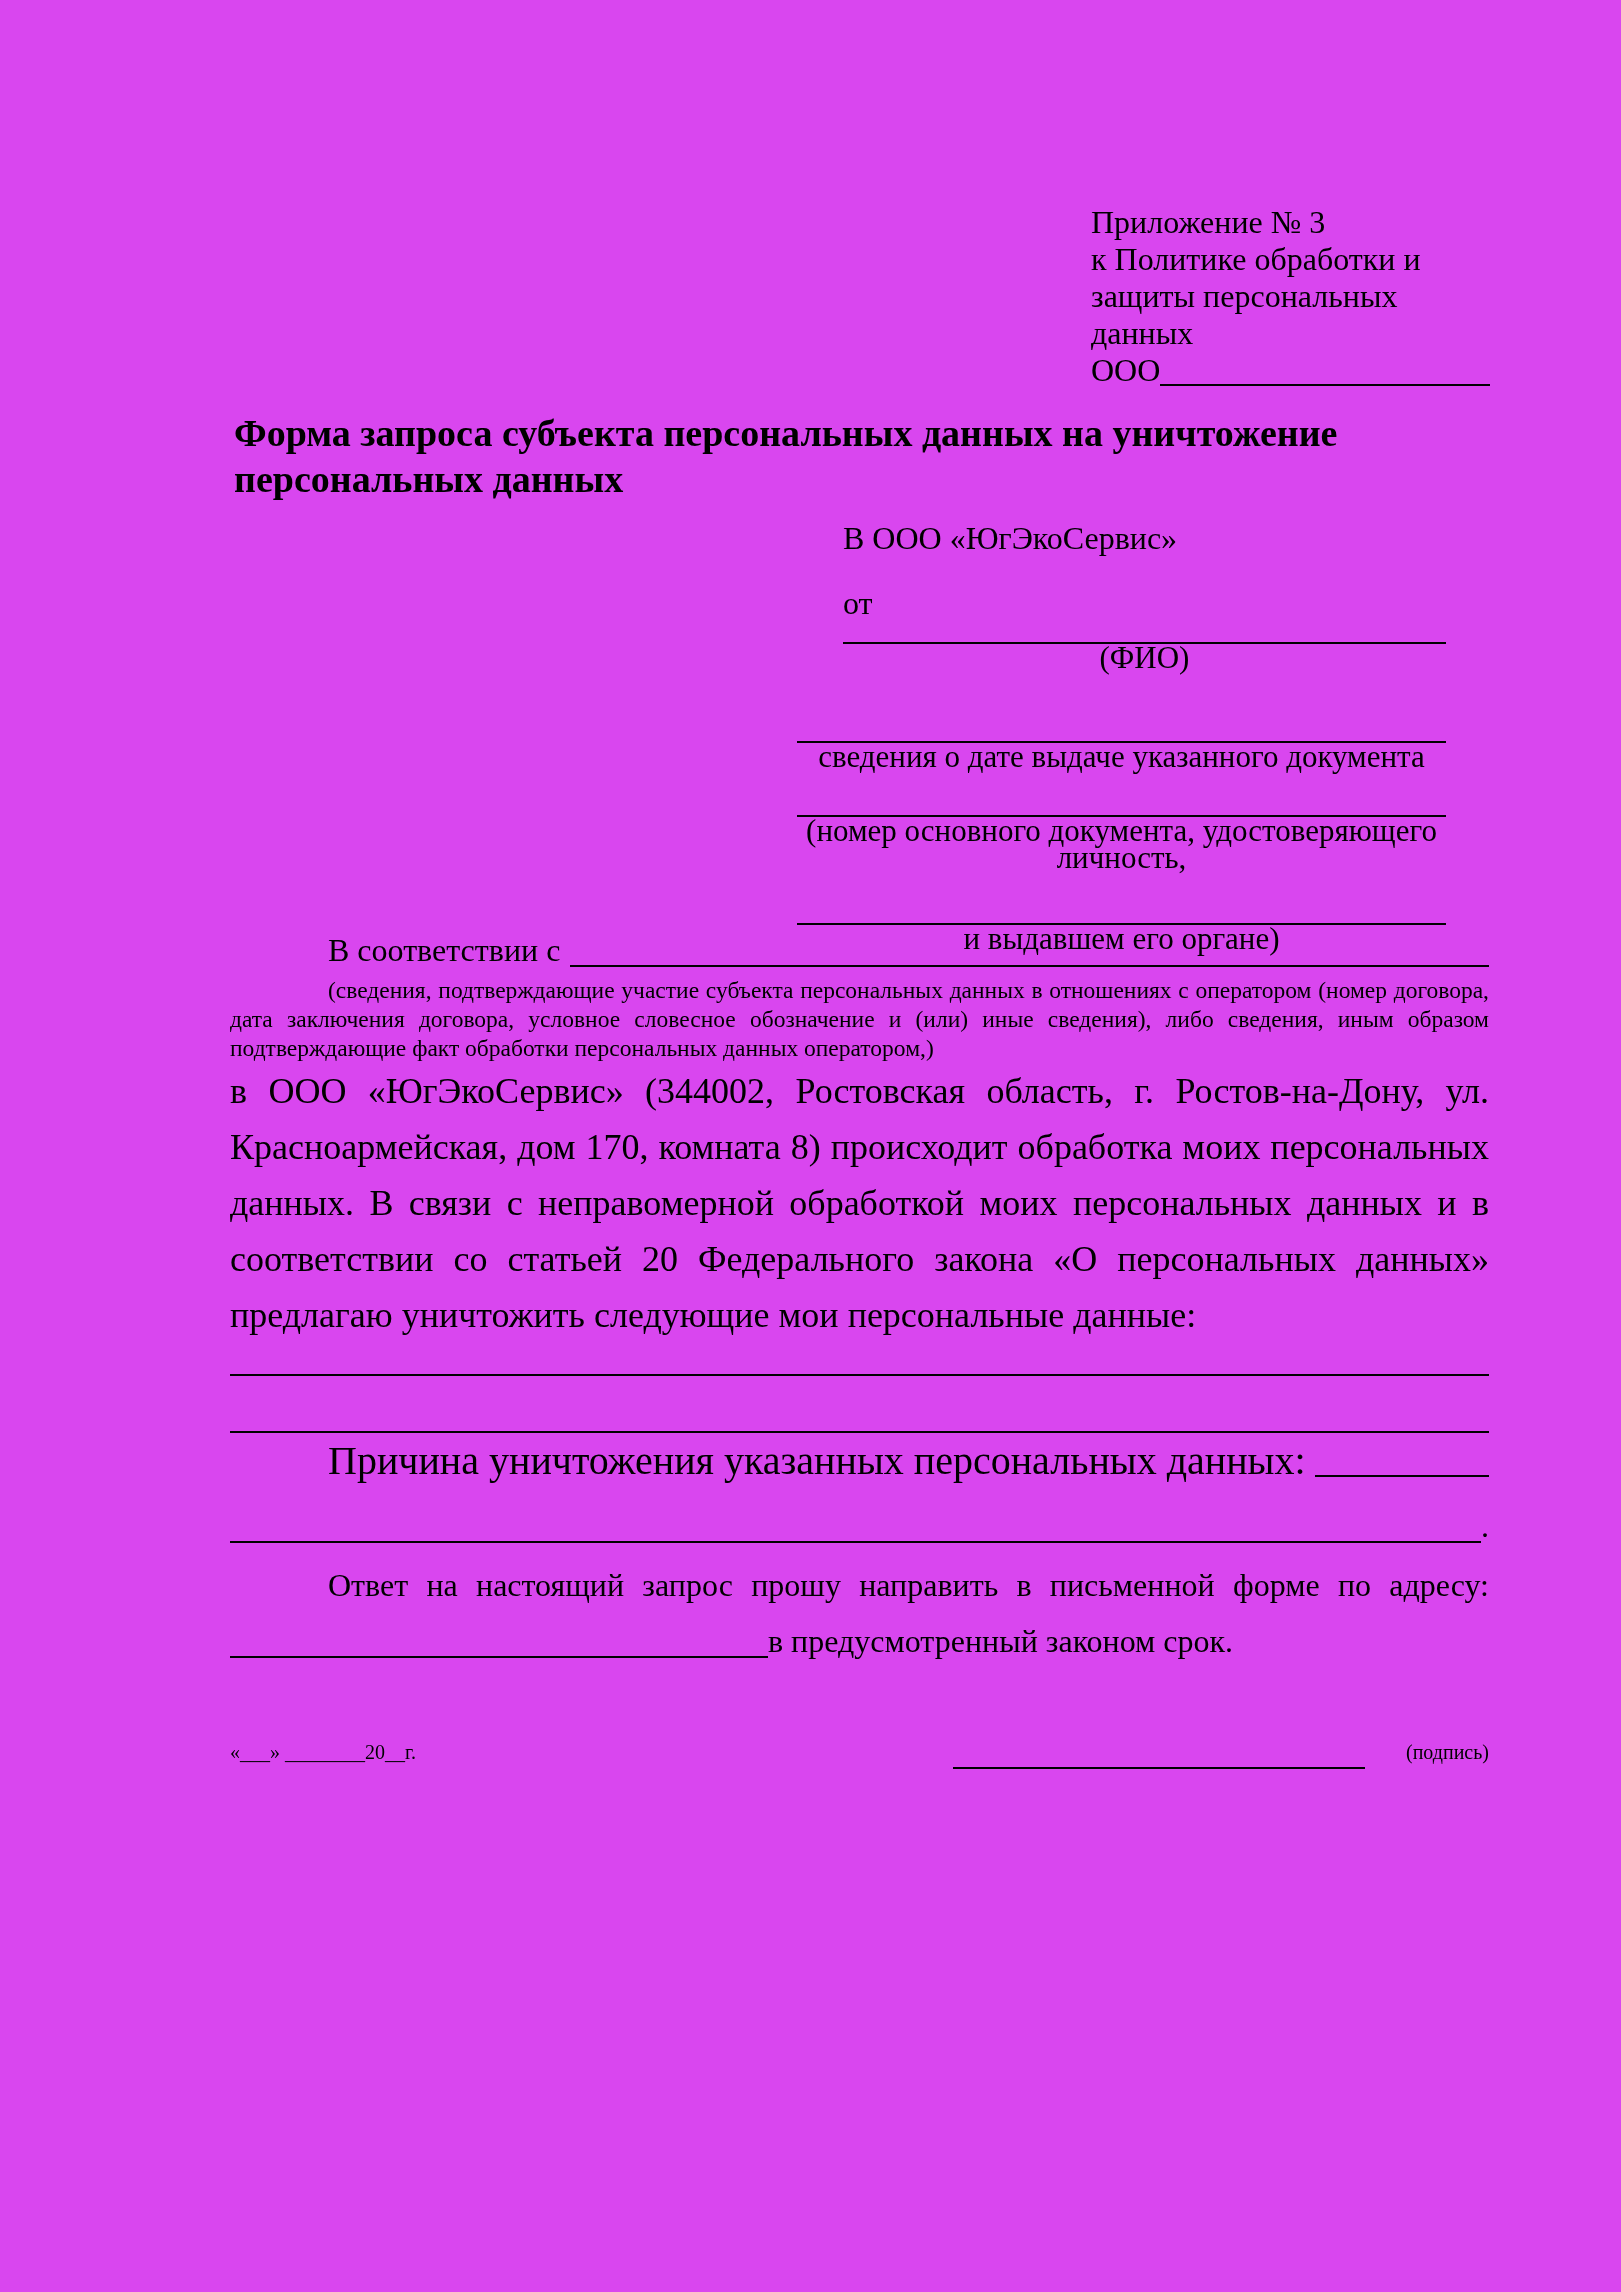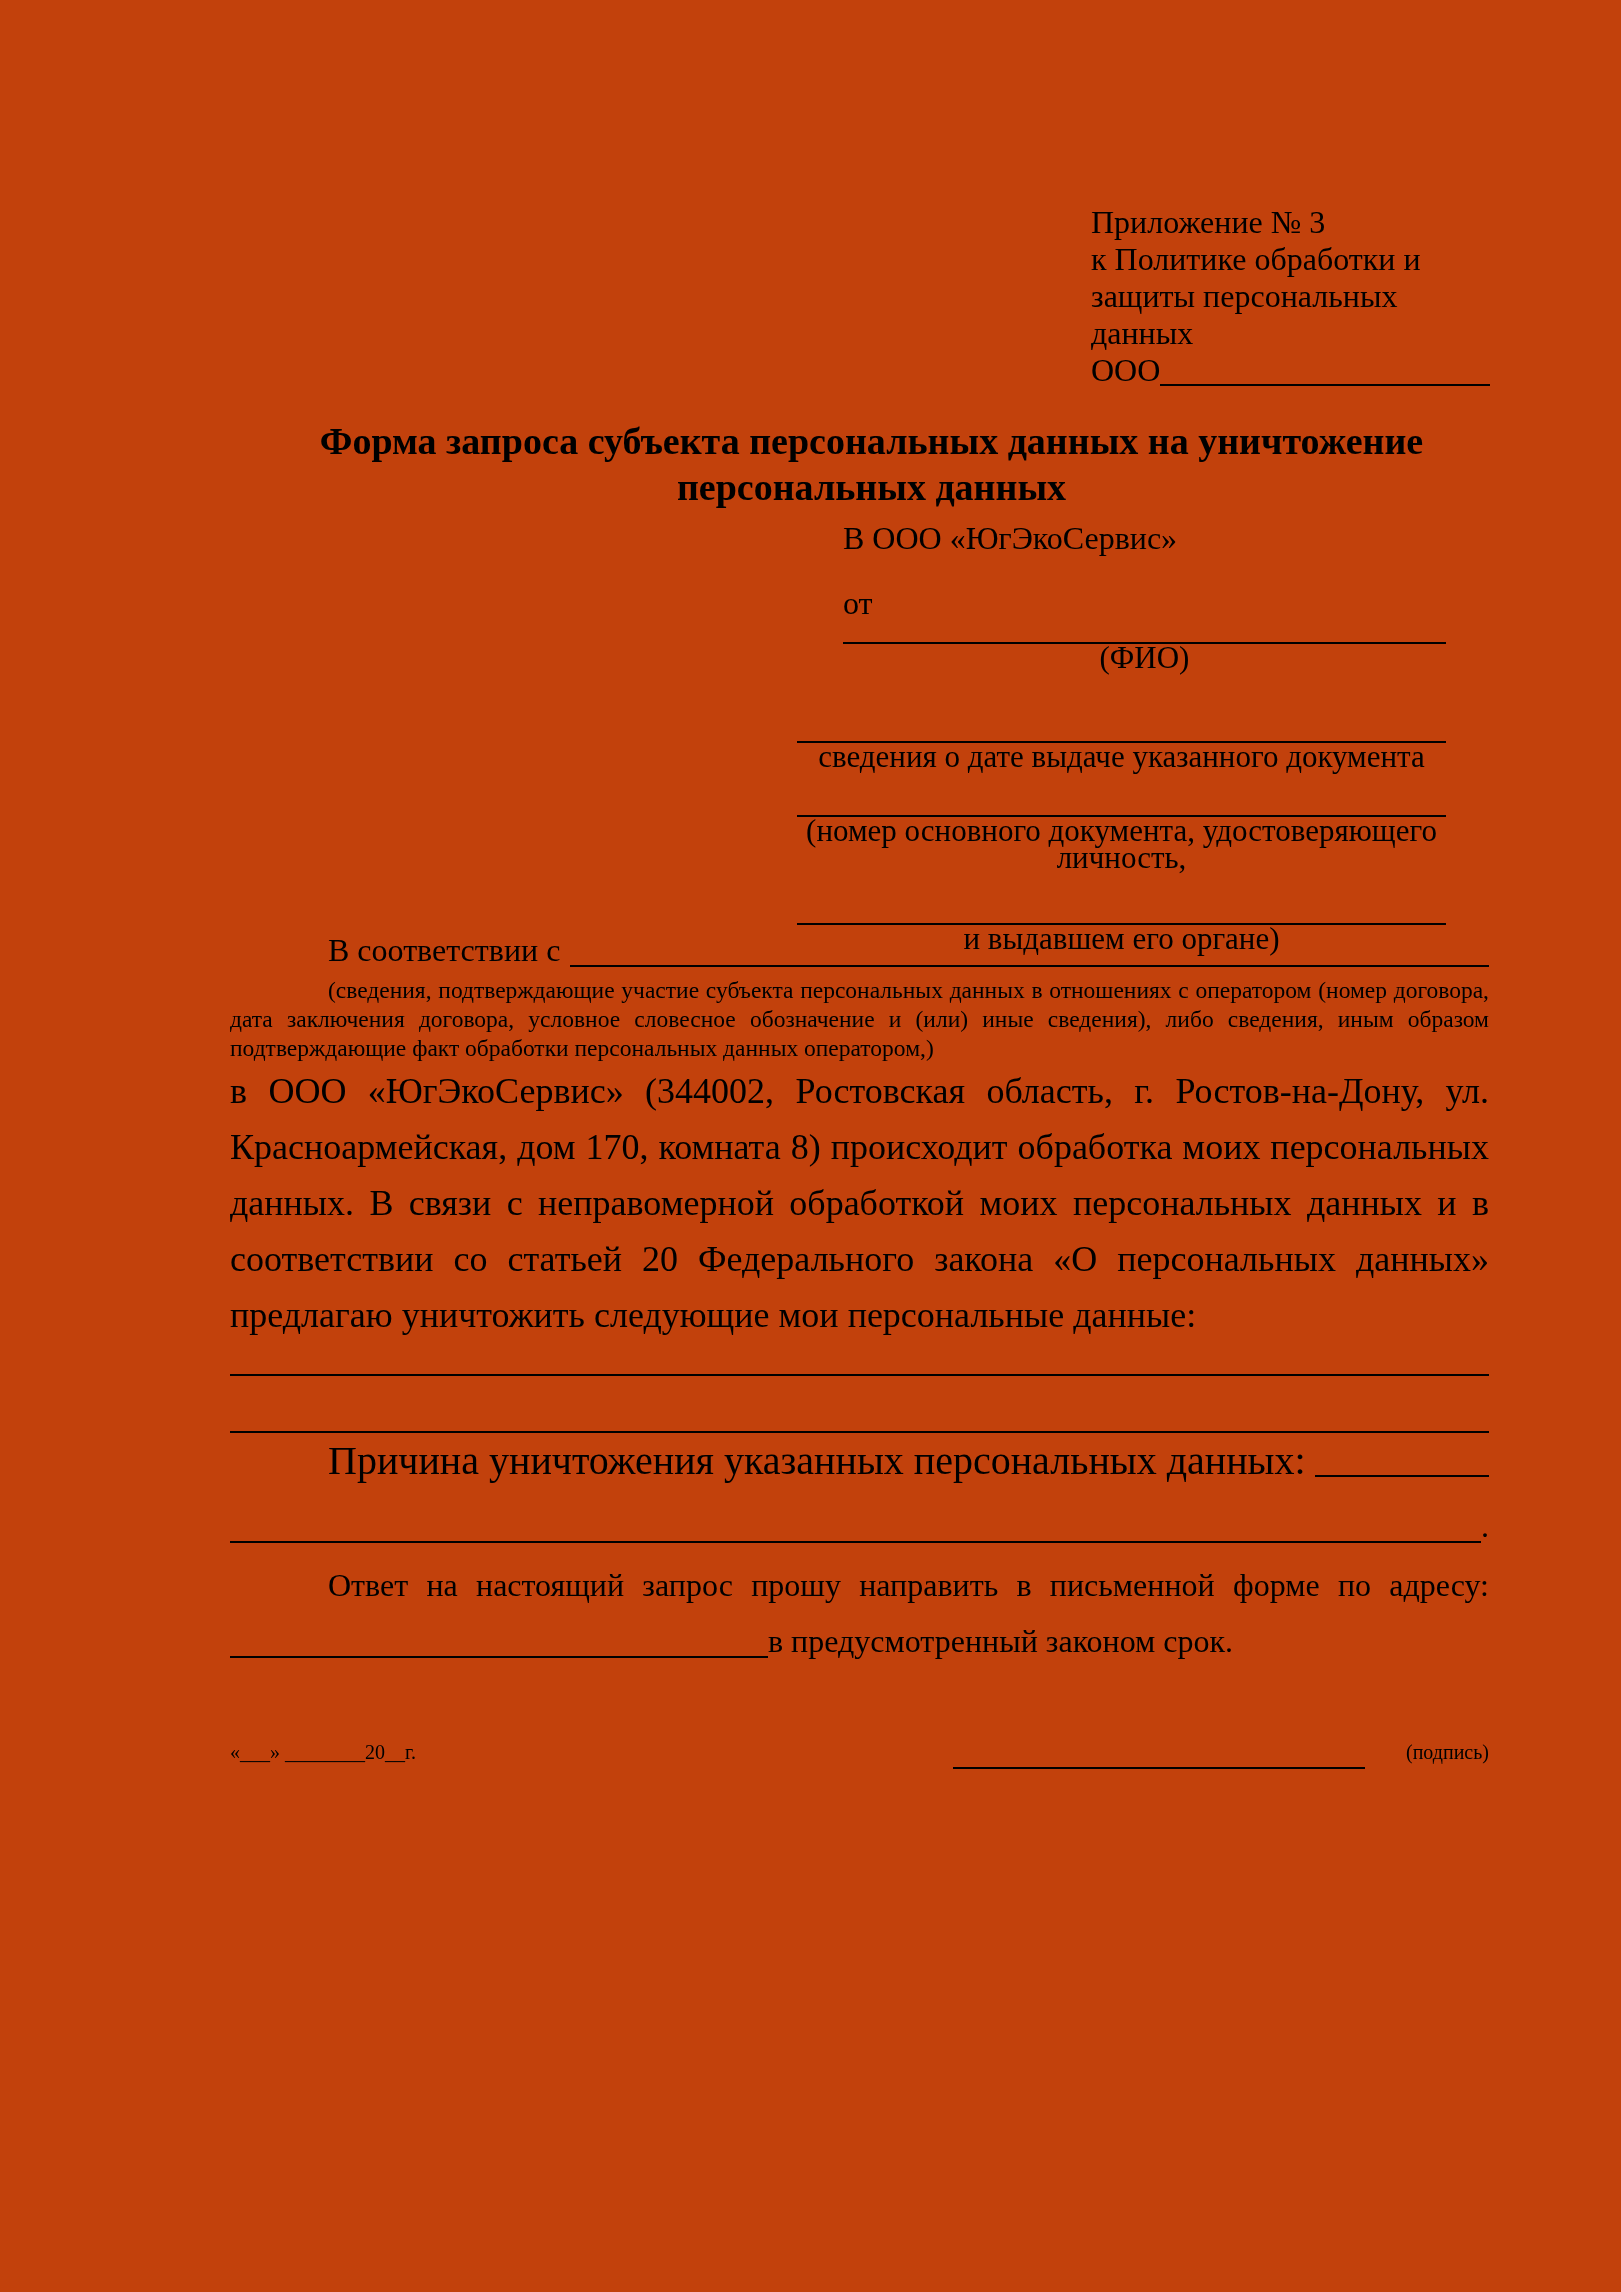--- a/index.html
+++ b/index.html
@@ -4,21 +4,21 @@
 <style>
   html, body {
     margin: 0;
     padding: 0;
     background: #ffffff;
   }
   .page {
     position: relative;
     width: 1621px;
     height: 2293px;
-    background: #c2410c;
+    background: #d946ef;
     color: #000000;
     font-family: "Liberation Serif", "DejaVu Serif", serif;
     overflow: hidden;
   }
   
   .header-block {
     position: absolute;
     left: 1091px;
     top: 204px;
     width: 399px;
@@ -30,25 +30,24 @@
     flex: 1 1 auto;
     border-bottom: 2.9px solid #000;
     margin-bottom: 2.9px;
   }
   
   .title {
     position: absolute;
     left: 230px;
     top: 406px;
     width: 1259px;
-    margin: 12px;
+    margin: 4px;
     font-size: 38px;
     line-height: 46px;
     font-weight: bold;
-    text-align: center;
   }
   
   .addressee {
     position: absolute;
     left: 797px;
     top: 519px;
     width: 649px;
     font-size: 32px;
     line-height: 39px;
   }

